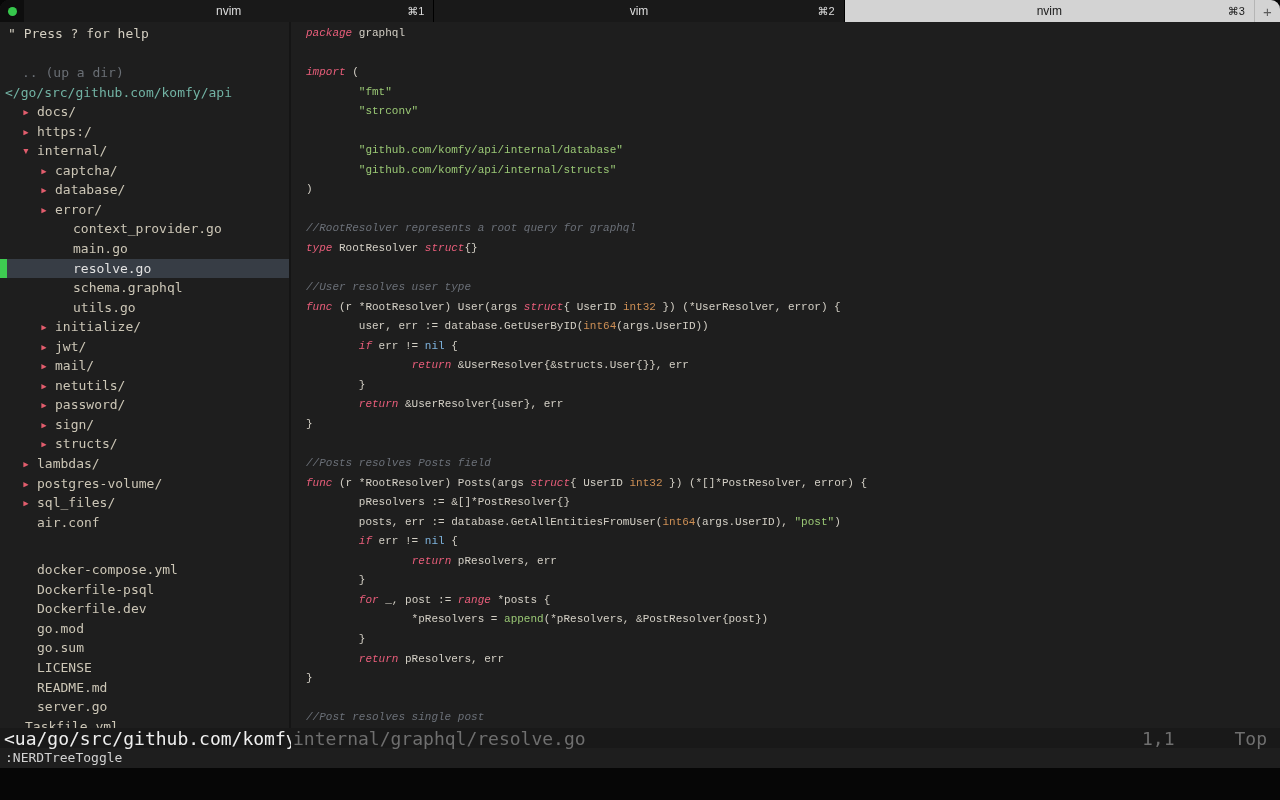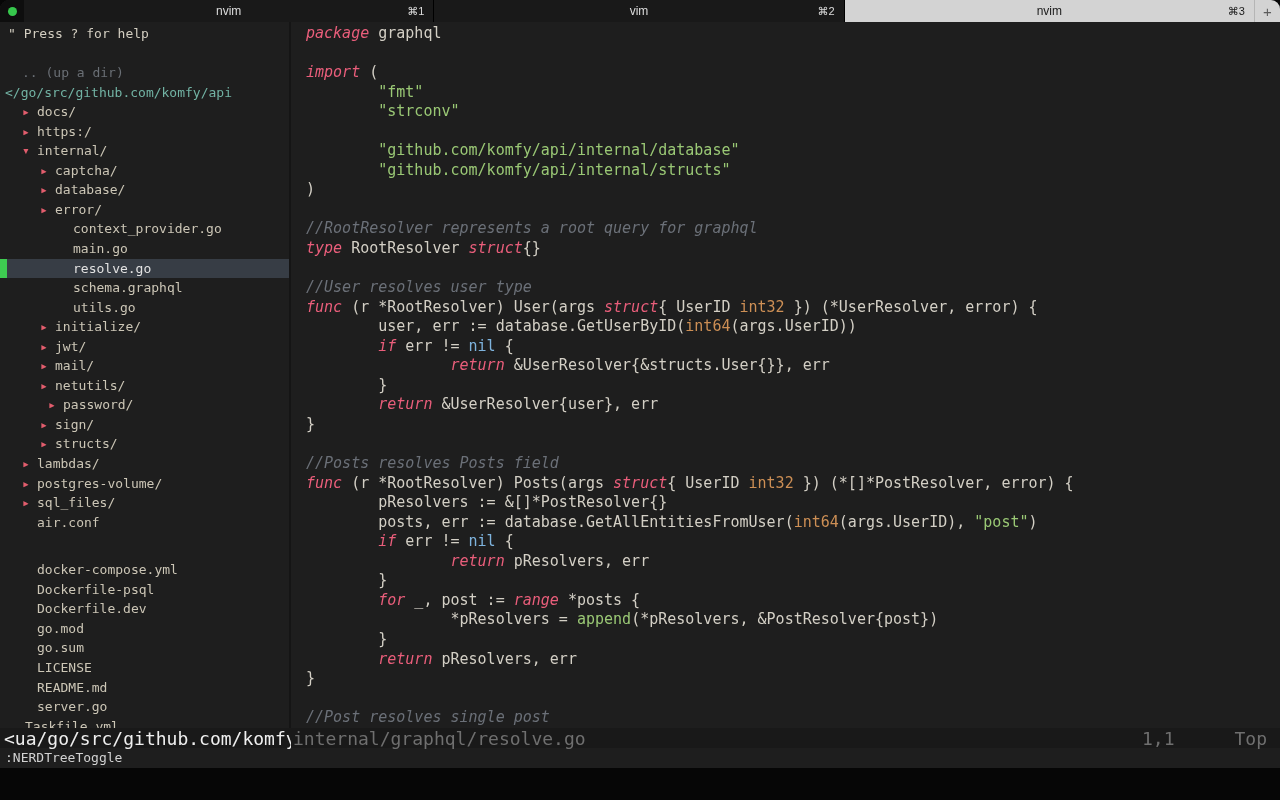--- a/index.html
+++ b/index.html
@@ -30,21 +30,21 @@
   .tree-row.selected { background:#373d45; }
   .tree-row.selected .tree-label { color:#e2e2e2; }
   .tree-arrow { display:inline-block; width:15px; color:#e25d6d; }
   .help-line { color:#d3cec1; padding-left:8px; }
   .updir-line { color:#6a6f75; padding-left:22px; }
   .root-line { color:#72b3a4; padding-left:5px; }
   .blank-row { height:19.55px; }
 
   
   .code { flex:1; min-width:0; padding:2px 0 0 15px; overflow:hidden;
-          font-size:15px; line-height:19.55px; }
+          font-size:11px; line-height:19.55px;font-family:Liberation Mono, monospace; }
   .code-line { height:19.55px; white-space:pre; color:#d3cfc5; }
   .tok-p { color:#d3cfc5; }
   .tok-k { color:#ea5e7b; font-style:italic; }
   .tok-s { color:#9ac875; }
   .tok-c { color:#6b7078; font-style:italic; }
   .tok-y { color:#cd8f55; }
   .tok-n { color:#7eb3dd; }
   .tok-f { color:#9ac875; }
 
   
@@ -96,21 +96,21 @@
           <div class="tree-row" style="padding-left: 40px;"><span class="tree-arrow">▸</span><span class="tree-label">error/</span></div>
           <div class="tree-row" style="padding-left: 58px;"><span class="tree-arrow"> </span><span class="tree-label">context_provider.go</span></div>
           <div class="tree-row" style="padding-left: 58px;"><span class="tree-arrow"> </span><span class="tree-label">main.go</span></div>
           <div class="tree-row selected" style="padding-left: 58px;"><span class="sel-ind"></span><span class="tree-arrow"> </span><span class="tree-label">resolve.go</span></div>
           <div class="tree-row" style="padding-left: 58px;"><span class="tree-arrow"> </span><span class="tree-label">schema.graphql</span></div>
           <div class="tree-row" style="padding-left: 58px;"><span class="tree-arrow"> </span><span class="tree-label">utils.go</span></div>
           <div class="tree-row" style="padding-left: 40px;"><span class="tree-arrow">▸</span><span class="tree-label">initialize/</span></div>
           <div class="tree-row" style="padding-left: 40px;"><span class="tree-arrow">▸</span><span class="tree-label">jwt/</span></div>
           <div class="tree-row" style="padding-left: 40px;"><span class="tree-arrow">▸</span><span class="tree-label">mail/</span></div>
           <div class="tree-row" style="padding-left: 40px;"><span class="tree-arrow">▸</span><span class="tree-label">netutils/</span></div>
-          <div class="tree-row" style="padding-left: 40px; margin-left: 8px;"><span class="tree-arrow">▸</span><span class="tree-label">password/</span></div>
+          <div class="tree-row" style="padding-left: 40px;"><span class="tree-arrow">▸</span><span class="tree-label">password/</span></div>
           <div class="tree-row" style="padding-left: 40px;"><span class="tree-arrow">▸</span><span class="tree-label">sign/</span></div>
           <div class="tree-row" style="padding-left: 40px;"><span class="tree-arrow">▸</span><span class="tree-label">structs/</span></div>
           <div class="tree-row" style="padding-left: 22px;"><span class="tree-arrow">▸</span><span class="tree-label">lambdas/</span></div>
           <div class="tree-row" style="padding-left: 22px;"><span class="tree-arrow">▸</span><span class="tree-label">postgres-volume/</span></div>
           <div class="tree-row" style="padding-left: 22px;"><span class="tree-arrow">▸</span><span class="tree-label">sql_files/</span></div>
           <div class="tree-row" style="padding-left: 22px;"><span class="tree-arrow"> </span><span class="tree-label">air.conf</span></div>
           <div class="tree-row" style="padding-left: 22px; margin-top: 28px;"><span class="tree-arrow"> </span><span class="tree-label">docker-compose.yml</span></div>
           <div class="tree-row" style="padding-left: 22px;"><span class="tree-arrow"> </span><span class="tree-label">Dockerfile-psql</span></div>
           <div class="tree-row" style="padding-left: 22px;"><span class="tree-arrow"> </span><span class="tree-label">Dockerfile.dev</span></div>
           <div class="tree-row" style="padding-left: 22px;"><span class="tree-arrow"> </span><span class="tree-label">go.mod</span></div>

